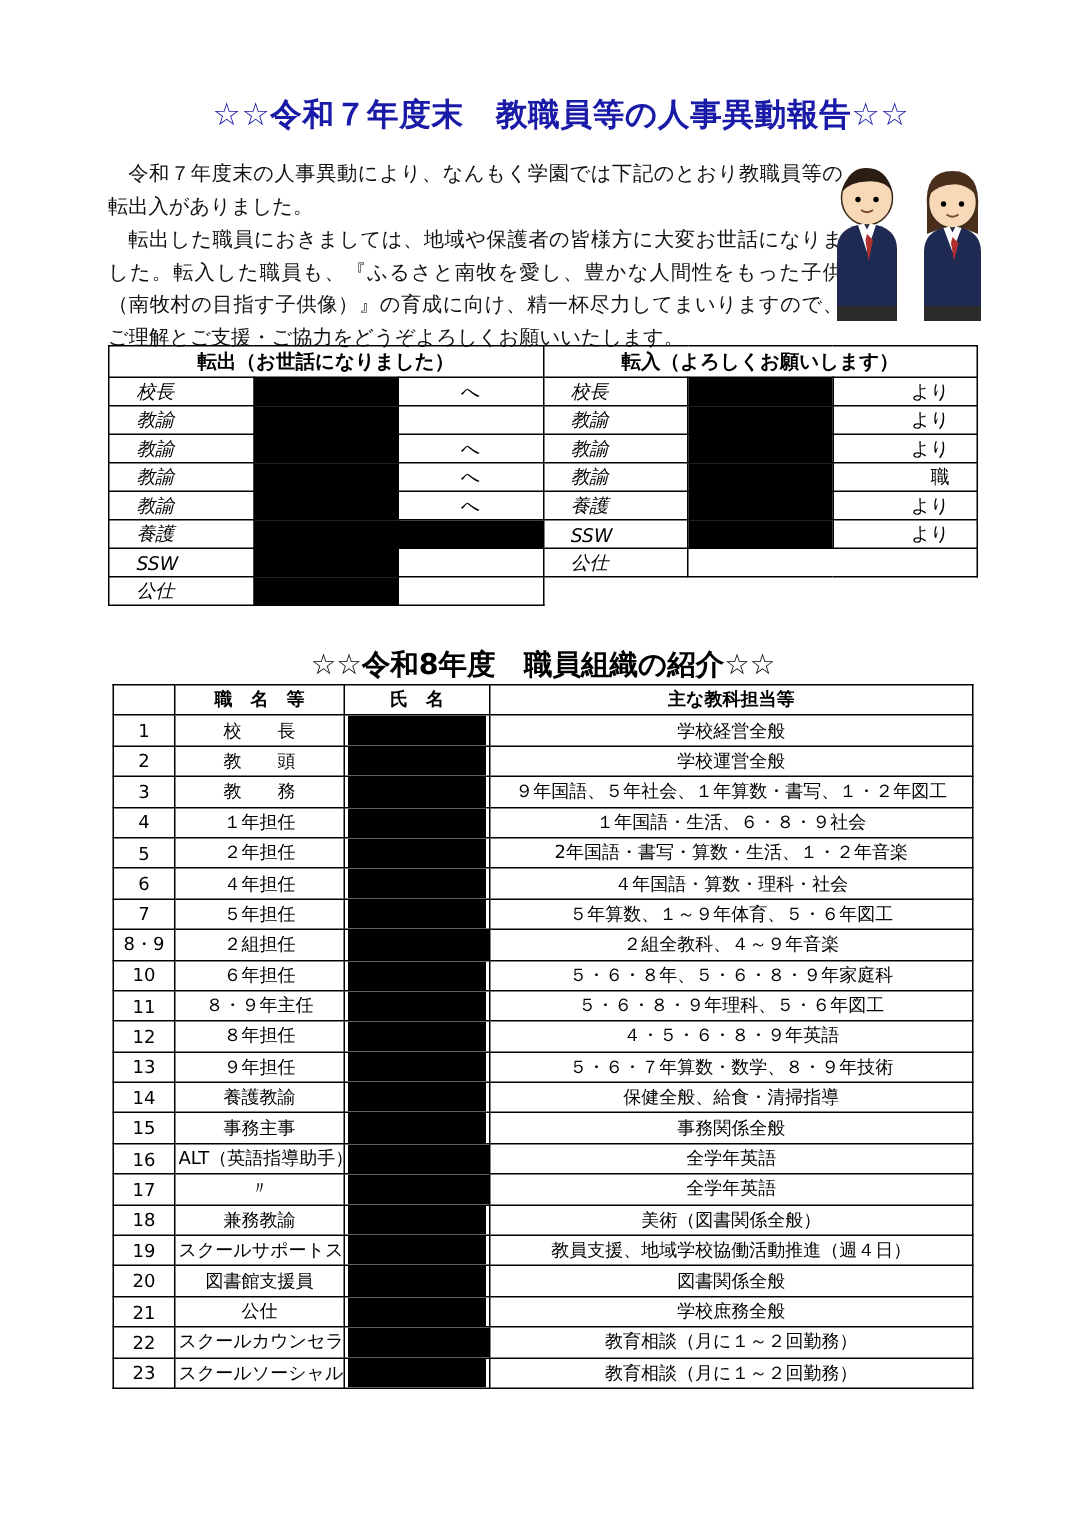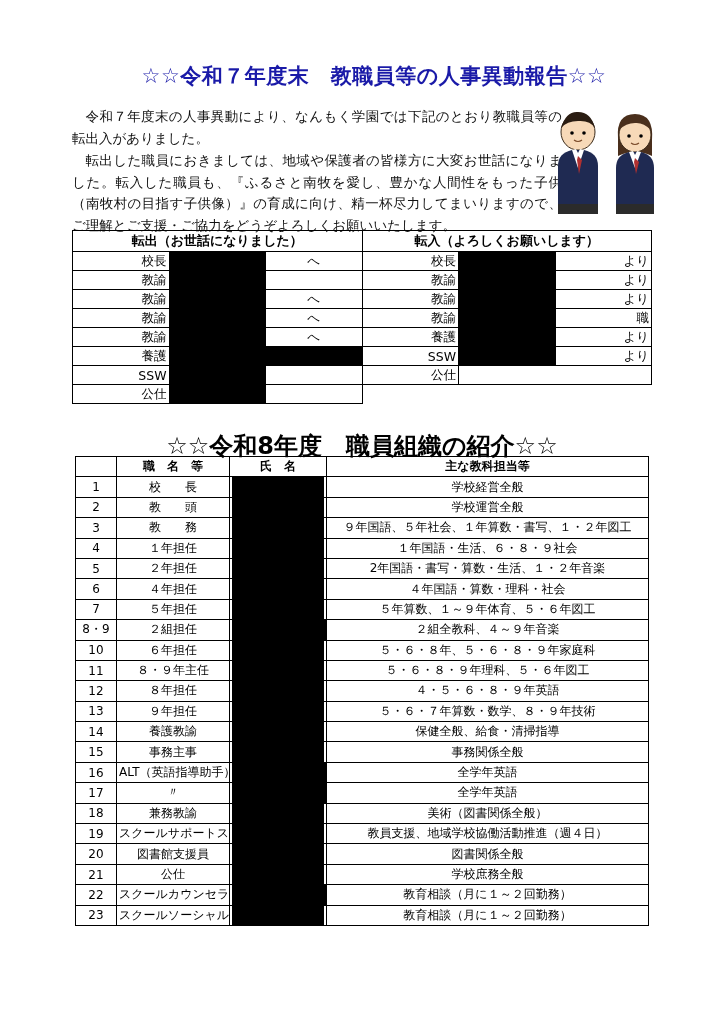--- a/index.html
+++ b/index.html
@@ -34,34 +34,34 @@
   .illus{position:absolute;left:522px;top:108px;width:170px;height:112px;}
 
   
   .transfer-wrap{position:absolute;left:72px;top:230px;width:580px;}
   table{border-collapse:collapse;}
   .transfer{width:580px;table-layout:fixed;}
   .transfer td,.transfer th{
     border:1px solid #000;
     font-size:12.5px;
     height:18px;
-    padding:0 2px;
+    padding:0 18px;
     font-weight:normal;
     vertical-align:middle;
   }
   .transfer th{font-weight:bold;text-align:center;font-size:13px;height:20px;}
-  .lbl{width:44px;text-align:right;padding-left:4px;white-space:nowrap;}
+  .lbl{width:44px;text-align:left;padding-left:4px;white-space:nowrap;font-style:italic;}
   .redact{background:#000;}
   .arrow{width:22px;text-align:center;}
   .yori{text-align:right;padding-right:4px;white-space:nowrap;}
 
   
   .sec2-title{
     position:absolute;left:0;top:430px;width:724px;text-align:center;
-    font-size:24px;font-weight:bold;color:#000;
+    font-size:19px;font-weight:bold;color:#000;
   }
 
   
   .staff-wrap{position:absolute;left:75px;top:456px;width:574px;}
   .staff{width:574px;table-layout:fixed;}
   .staff td,.staff th{
     border:1px solid #000;
     font-size:12px;
     height:19.4px;
     padding:0 2px;

